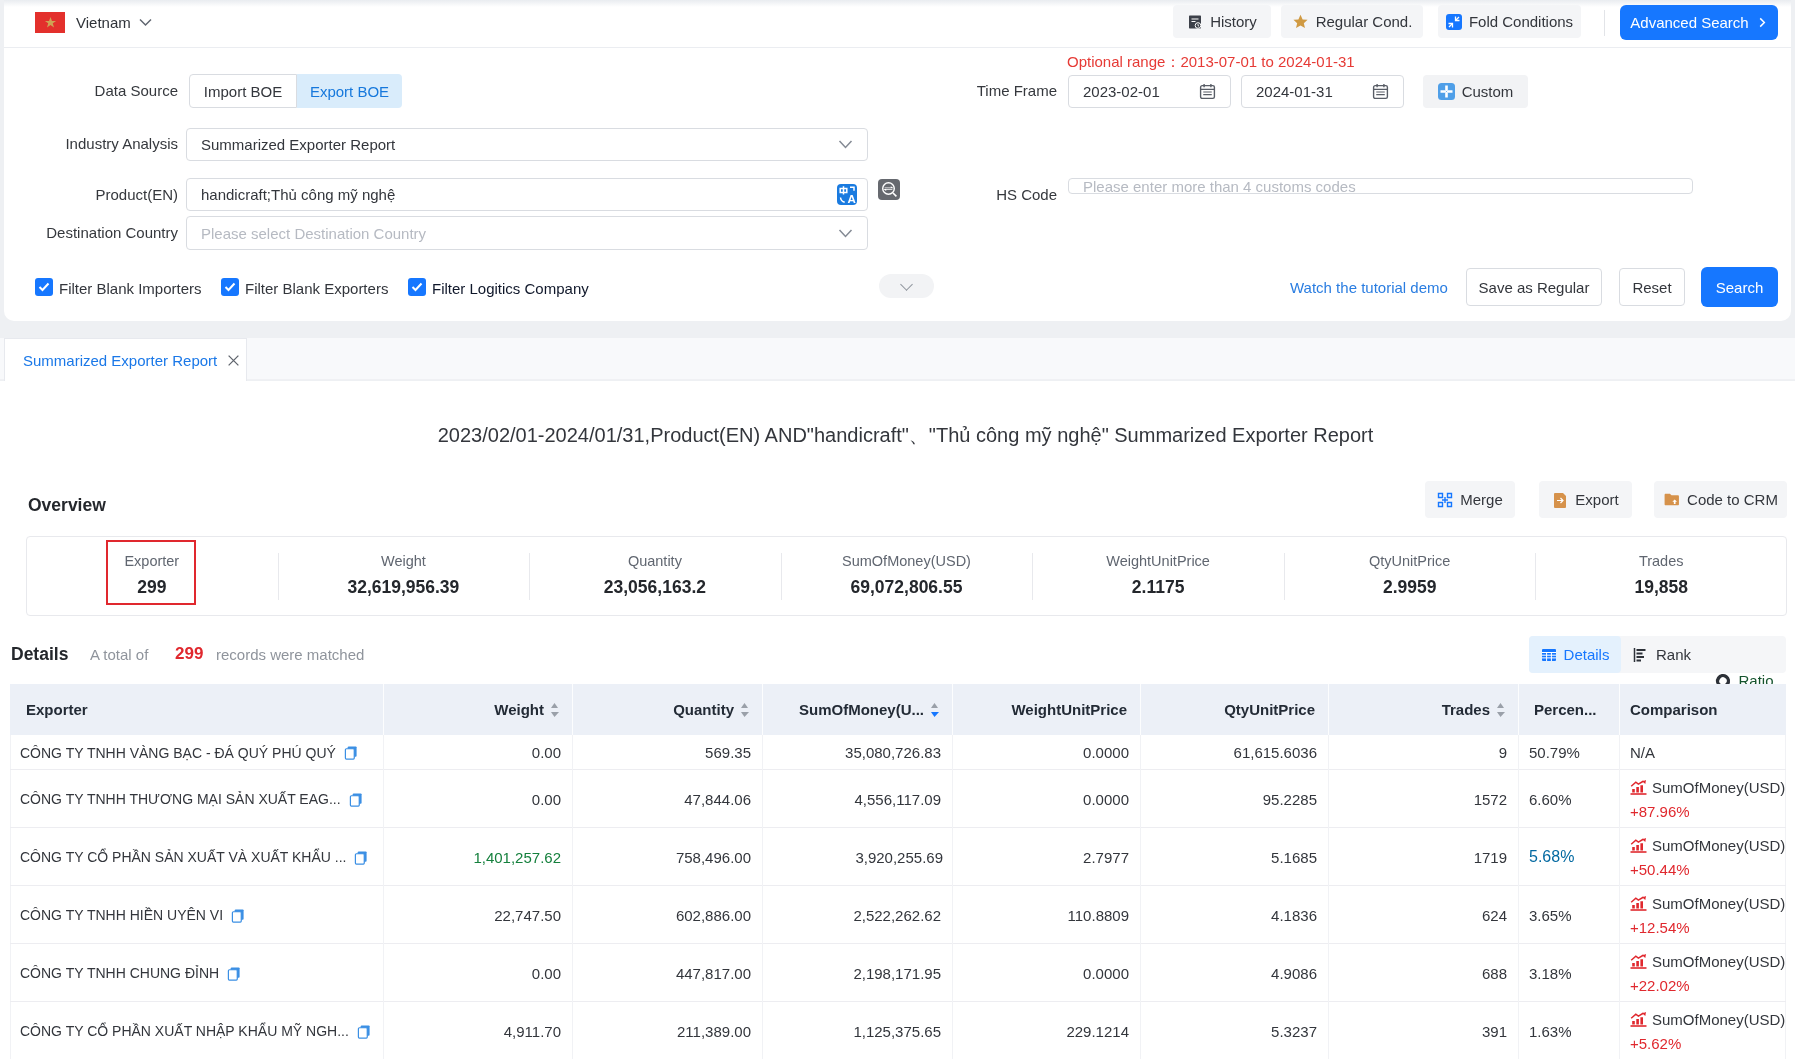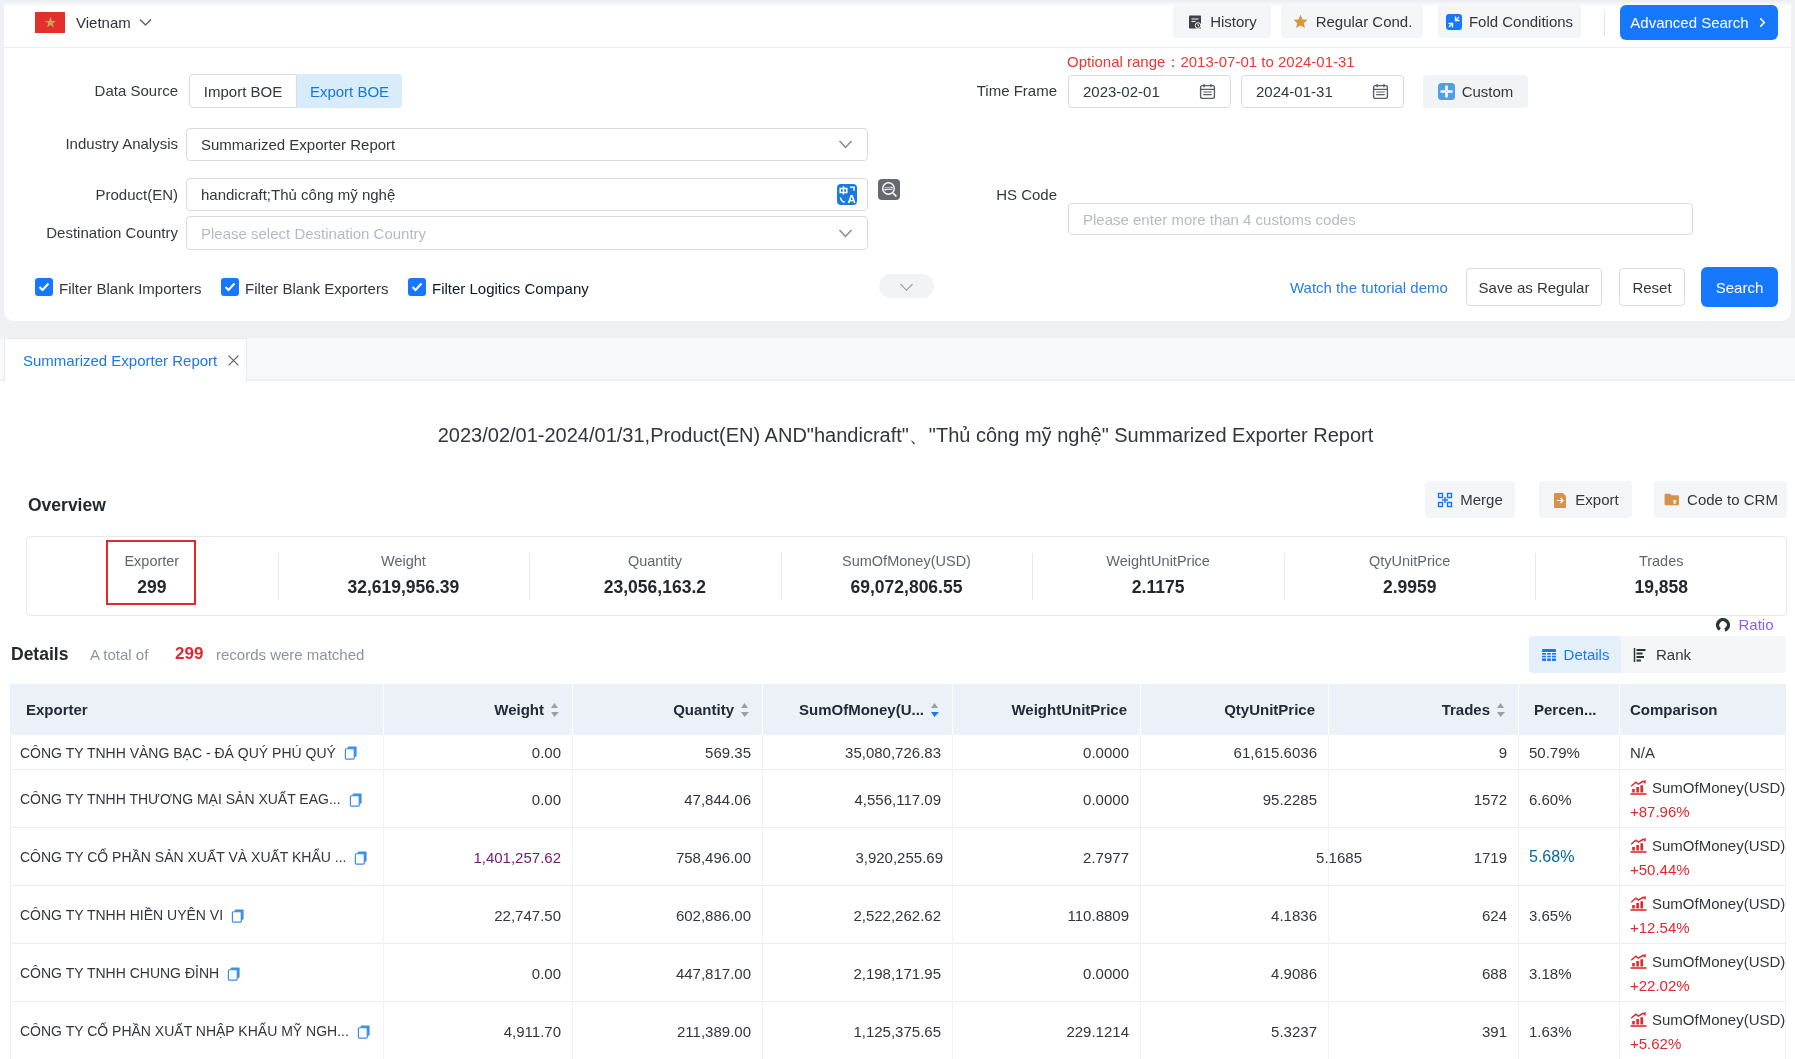--- a/index.html
+++ b/index.html
@@ -110,21 +110,21 @@
     </svg>
 </div>
 <div class="abs" style="left:878px; top:179px; width:22px; height:21px; background:#66696f; border-radius:4px; display:flex; align-items:center; justify-content:center;">
   <svg width="17" height="17" viewBox="0 0 17 17">
       <circle cx="7.5" cy="7.5" r="5.8" fill="none" stroke="#fff" stroke-width="1.4"></circle>
       <path stroke="#fff" stroke-width="1.6" d="m12 12 3.4 3.4"></path>
       <path fill="#fff" d="M3.6 6.6h6.2V5.2l3 2.1H3.6zM11.4 8.7H5.2v1.4l-3-2.1h9.2z"></path>
     </svg>
 </div>
 <div class="lbl" style="left:879px; top:186px; width:178px;">HS Code</div>
-<div class="inp ph" style="left:1068px; top:178px; width:625px; height:32px;margin-top:25px;">Please enter more than 4 customs codes</div>
+<div class="inp ph" style="left:1068px; top:178px; width:625px; height:16px;">Please enter more than 4 customs codes</div>
 
 <div class="lbl" style="left:0; top:224px; width:178px;">Destination Country</div>
 <div class="inp" style="left:186px; top:216px; width:682px; height:34px; justify-content:space-between;">
     <span class="ph">Please select Destination Country</span>
     <svg width="15" height="9" viewBox="0 0 15 9">
       <path fill="none" stroke="#848a94" stroke-width="1.5" d="M1.5 1 7.5 7.5 13.5 1"></path>
     </svg>
   </div>
 
 <div class="abs" style="left:35px; top:278px; width:18px; height:18px; background:#1677ff; border-radius:3px;"><svg width="18" height="18" viewBox="0 0 18 18">
@@ -221,21 +221,21 @@
     </svg>
   <span>Details</span>
 </div>
 <div class="abs" style="left:1621px; top:636px; width:82px; height:37px; display:flex; align-items:center; justify-content:center; gap:7px; font-size:15px; color:#33363c;">
   <svg width="16" height="16" viewBox="0 0 16 16">
       <path stroke="#2d3138" stroke-width="1.5" d="M1.5 1v14"></path>
       <path fill="#2d3138" d="M3.5 2h9v2h-9zM3.5 5.5h6v2h-6zM3.5 9h7.5v2h-7.5zM3.5 12.5h4.5v2h-4.5z"></path>
     </svg>
   <span>Rank</span>
 </div>
-<div class="abs" style="left:1703px; top:606px; width:83px; height:37px; display:flex; align-items:center; justify-content:center; gap:7px; font-size:15px; color:#8b5cf6;">
+<div class="abs" style="left:1703px; top:652px; width:83px; height:37px; display:flex; align-items:flex-end; justify-content:center; gap:7px; font-size:15px; color:#14532d;">
   <svg width="16" height="16" viewBox="0 0 16 16">
       <circle cx="8" cy="8" r="5.4" fill="none" stroke="#2d3138" stroke-width="3.4" stroke-dasharray="28 6" transform="rotate(125 8 8)"></circle>
     </svg>
   <span>Ratio</span>
 </div>
 
 <div class="abs" style="left:10px; top:735px; width:1px; height:324px; background:#f1f2f5;"></div>
 <div class="abs" style="left:1785px; top:735px; width:1px; height:324px; background:#f1f2f5;"></div>
 <div class="abs" style="left:10px; top:684px; width:1776px; height:51px; background:#ecf0f7;"></div>
 <div class="abs" style="left:26px; top:684px; width:357px; justify-content:flex-start; height:51px; display:flex; align-items:center; font-size:15px; font-weight:bold; color:#232b36;">
@@ -343,25 +343,25 @@
 <div class="abs" style="left:762px; top:828px; width:1px; height:58px; background:#f1f2f5;"></div>
 <div class="abs" style="left:952px; top:828px; width:1px; height:58px; background:#f1f2f5;"></div>
 <div class="abs" style="left:1140px; top:828px; width:1px; height:58px; background:#f1f2f5;"></div>
 <div class="abs" style="left:1328px; top:828px; width:1px; height:58px; background:#f1f2f5;"></div>
 <div class="abs" style="left:1518px; top:828px; width:1px; height:58px; background:#f1f2f5;"></div>
 <div class="abs" style="left:1619px; top:828px; width:1px; height:58px; background:#f1f2f5;"></div>
 <div class="abs" style="left:20px; top:828px; width:353px; height:58px; display:flex; align-items:center; font-size:14px; color:#33363c; white-space:nowrap; overflow:hidden;">CÔNG TY CỔ PHẦN SẢN XUẤT VÀ XUẤT KHẨU ...<svg width="14" height="15" viewBox="0 0 15 15" style="margin-left:8px; flex:none;">
       <rect x="4" y="1" width="9.5" height="11" rx="1" fill="#3b8fe4"></rect>
       <rect x="1.5" y="3.5" width="9.5" height="11" rx="1" fill="#fff" stroke="#3b8fe4" stroke-width="1.3"></rect>
     </svg></div>
-<div class="abs" style="left:383px; top:828px; width:178px; height:58px; display:flex; align-items:center; justify-content:flex-end; font-size:15px; color:#701a75;">1,401,257.62</div>
+<div class="abs" style="left:383px; top:828px; width:178px; height:58px; display:flex; align-items:center; justify-content:flex-end; font-size:15px; color:#15803d;">1,401,257.62</div>
 <div class="abs" style="left:572px; top:828px; width:179px; height:58px; display:flex; align-items:center; justify-content:flex-end; font-size:15px; color:#33363c;">758,496.00</div>
 <div class="abs" style="left:764px; top:828px; width:179px; height:58px; display:flex; align-items:center; justify-content:flex-end; font-size:15px; color:#33363c;">3,920,255.69</div>
 <div class="abs" style="left:952px; top:828px; width:177px; height:58px; display:flex; align-items:center; justify-content:flex-end; font-size:15px; color:#33363c;">2.7977</div>
-<div class="abs" style="left:1140px; top:828px; width:177px; height:58px; display:flex; align-items:center; justify-content:flex-end; font-size:15px; color:#33363c;margin-left:45px;">5.1685</div>
+<div class="abs" style="left:1140px; top:828px; width:177px; height:58px; display:flex; align-items:center; justify-content:flex-end; font-size:15px; color:#33363c;">5.1685</div>
 <div class="abs" style="left:1328px; top:828px; width:179px; height:58px; display:flex; align-items:center; justify-content:flex-end; font-size:15px; color:#33363c;">1719</div>
 <div class="abs" style="left:1529px; top:828px; height:58px; display:flex; align-items:center; font-size:16px; color:#0369a1;">5.68%</div>
 <div class="abs" style="left:1630px; top:837px; display:flex; align-items:center; font-size:15px; color:#33363c;"><svg width="17" height="15" viewBox="0 0 17 15" style="margin-right:5px;">
       <path fill="#e0282e" d="M0.5 13.2h16v1.6h-16z"></path>
       <path fill="#e0282e" d="M2.2 9h2.6v3.6H2.2zM6.3 7h2.6v5.6H6.3zM10.4 5.2H13v7.4h-2.6z"></path>
       <path fill="none" stroke="#e0282e" stroke-width="1.5" d="m1.2 6.2 4.6-4 2.6 2L13.6 1"></path>
       <path fill="#e0282e" d="M16 0 15.3 4l-3-2.6z"></path>
     </svg>SumOfMoney(USD)</div>
 <div class="abs" style="left:1630px; top:861px; font-size:15px; color:#e0282e;text-align:center;">+50.44%</div>
 <div class="abs" style="left:10px; top:943px; width:1776px; height:1px; background:#ededf1;"></div>

